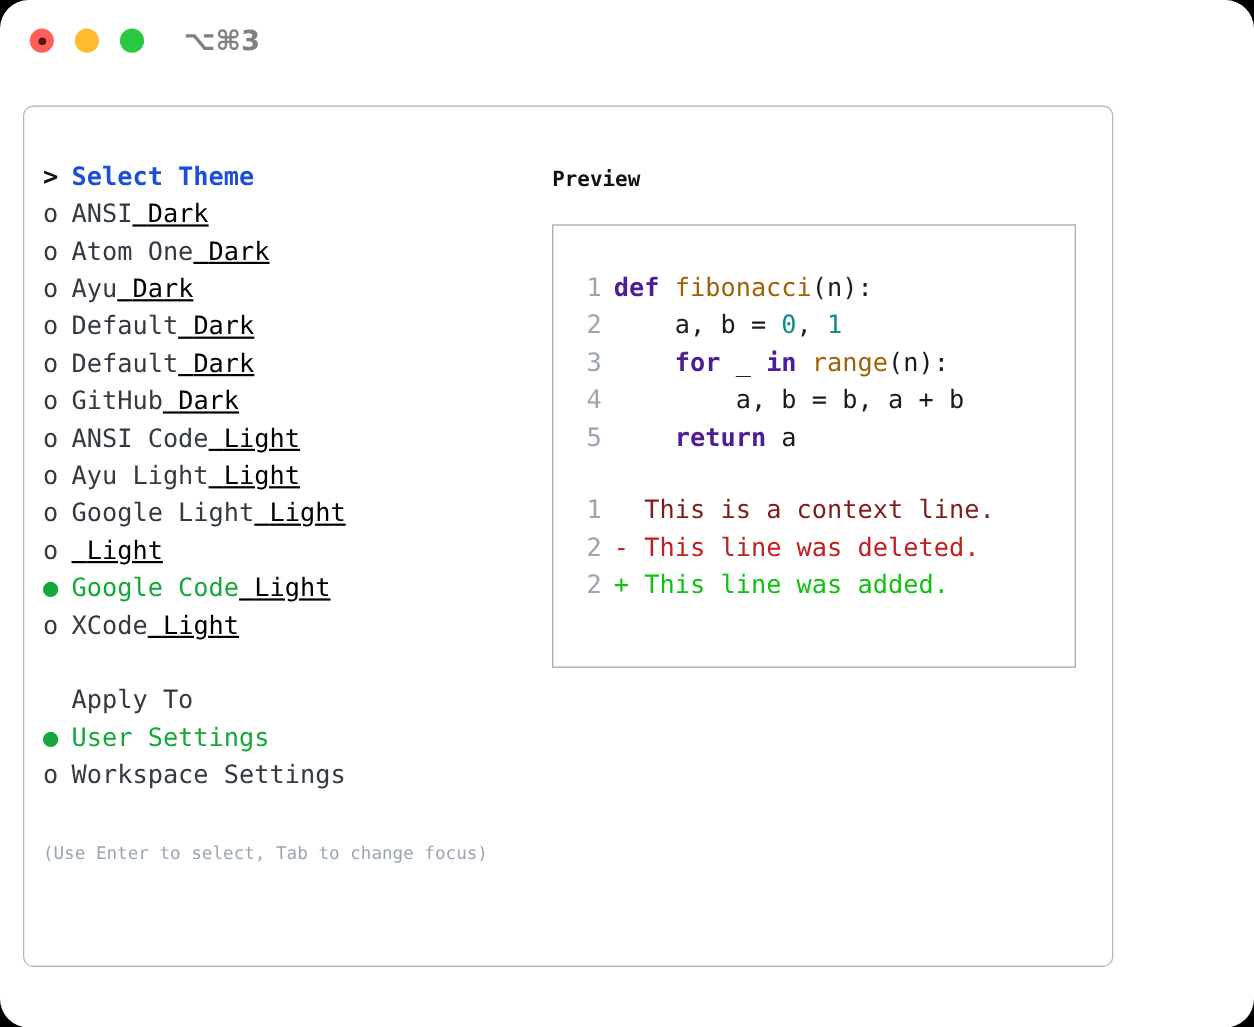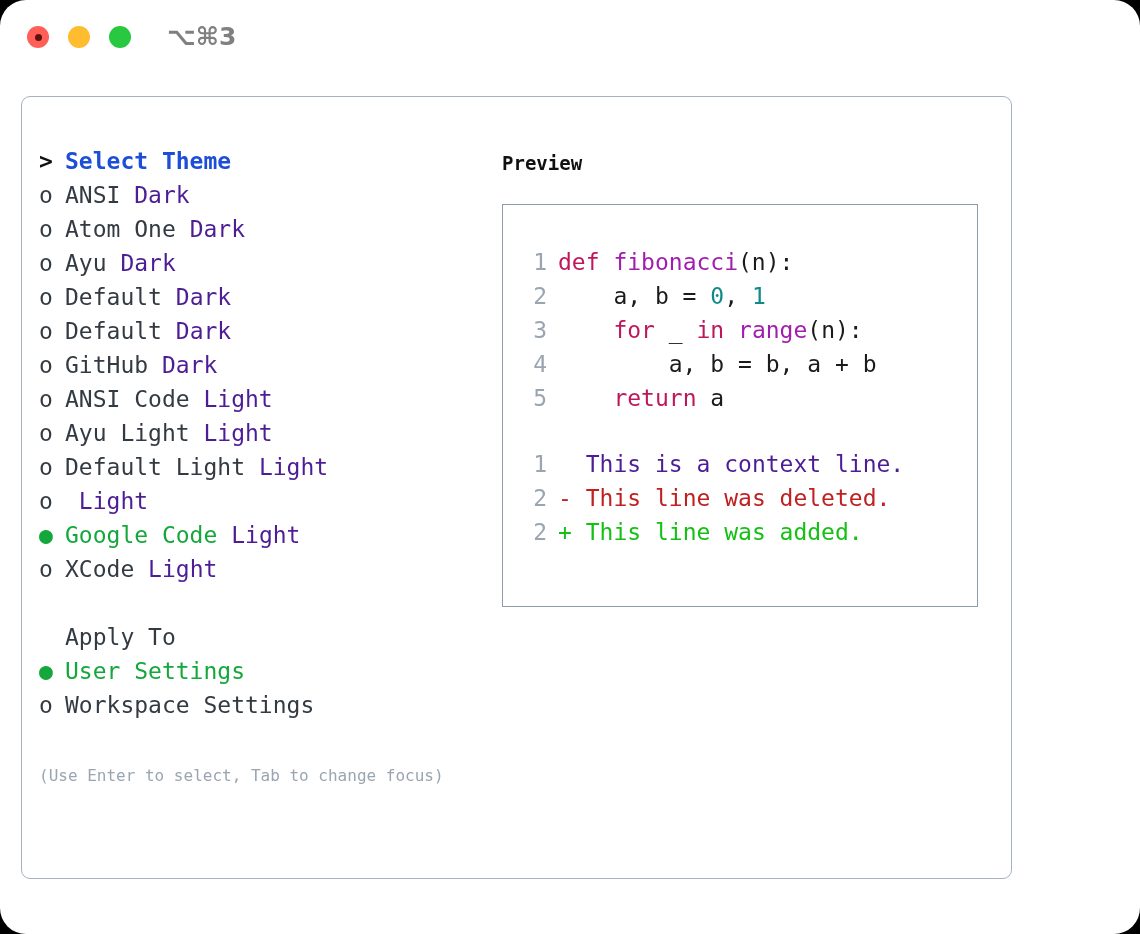--- a/index.html
+++ b/index.html
@@ -106,21 +106,21 @@
     flex: 0 0 26px;
     color: #333a42;
     font-size: 23px;
   }
   .marker.sel { color: #14a83c; }
   .row.header .marker { color: #111111; font-weight: bold; }
   .row.header .label  { color: #1d4ed8; font-weight: bold; }
 
   .label  { color: #333a42; }
   .label.green { color: #14a83c; text-align: center; }
-  .suffix { color: #4c1d95; }
+  .suffix { color: #000000; text-decoration: underline; }
 
   .spacer-row { height: 34px; }
 
   .help {
     position: absolute;
     left: 17px;
     top: 662px;
     width: 420px;
     font-size: 16px;
     color: #9aa5b1;
@@ -161,26 +161,26 @@
   .lineno {
     display: inline-block;
     width: 26px;
     flex: 0 0 26px;
     text-align: right;
     color: #9aa5b1;
     margin-right: 11px;
   }
   .gap-line { height: 32px; }
 
-  .tok-kw   { color: #be185d; }
-  .tok-fn   { color: #a21caf; }
+  .tok-kw   { color: #4c1d95; font-weight: bold; }
+  .tok-fn   { color: #a16207; }
   .tok-num  { color: #0f8a8a; }
   .tok-pl   { color: #1b1b1b; }
 
-  .diff-ctx { color: #4c1d95; }
+  .diff-ctx { color: #7f1d1d; }
   .diff-del { color: #c02020; }
   .diff-add { color: #13c113; }
 </style>
 </head>
 <body>
 
 <div class="window">
 
   <div class="titlebar">
     <div class="traffic">
@@ -252,21 +252,21 @@
 
         <div class="row">
           <span class="marker">o</span>
           <span class="label">Ayu Light</span>
           <span class="suffix"> </span>
           <span class="suffix">Light</span>
         </div>
 
         <div class="row">
           <span class="marker">o</span>
-          <span class="label">Default Light</span>
+          <span class="label">Google Light</span>
           <span class="suffix"> </span>
           <span class="suffix">Light</span>
         </div>
 
         <div class="row">
           <span class="marker">o</span>
           <span class="suffix"> </span>
           <span class="suffix">Light</span>
         </div>
 

